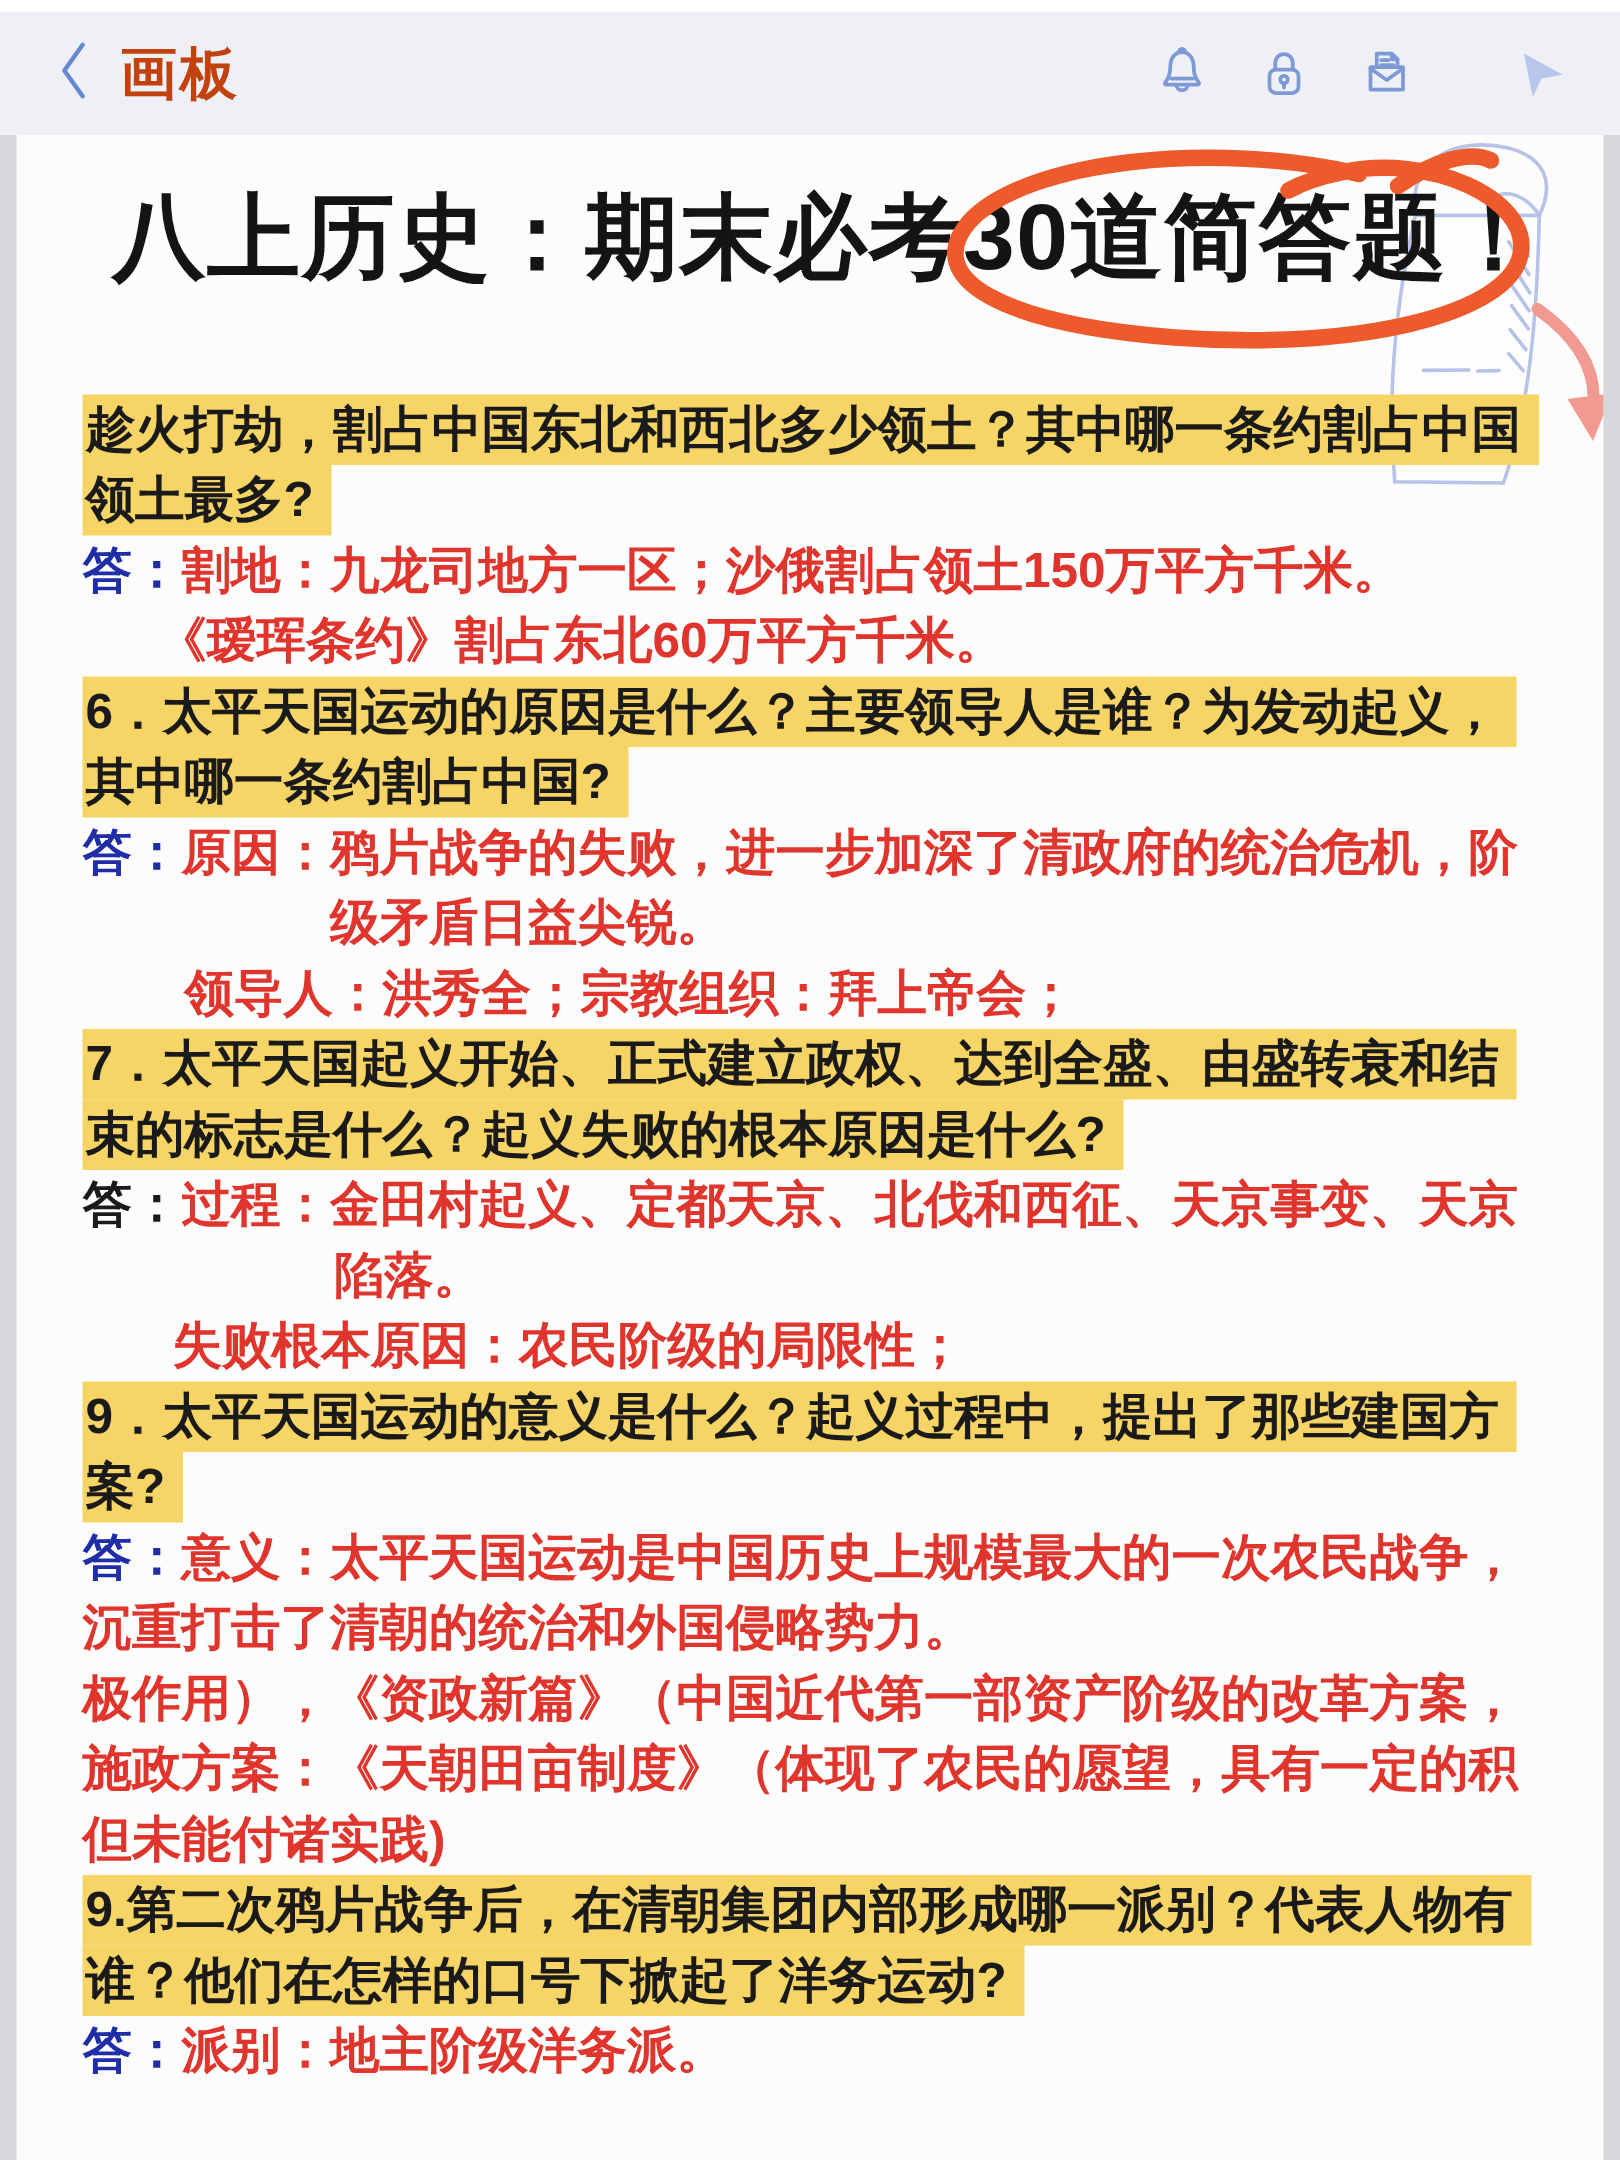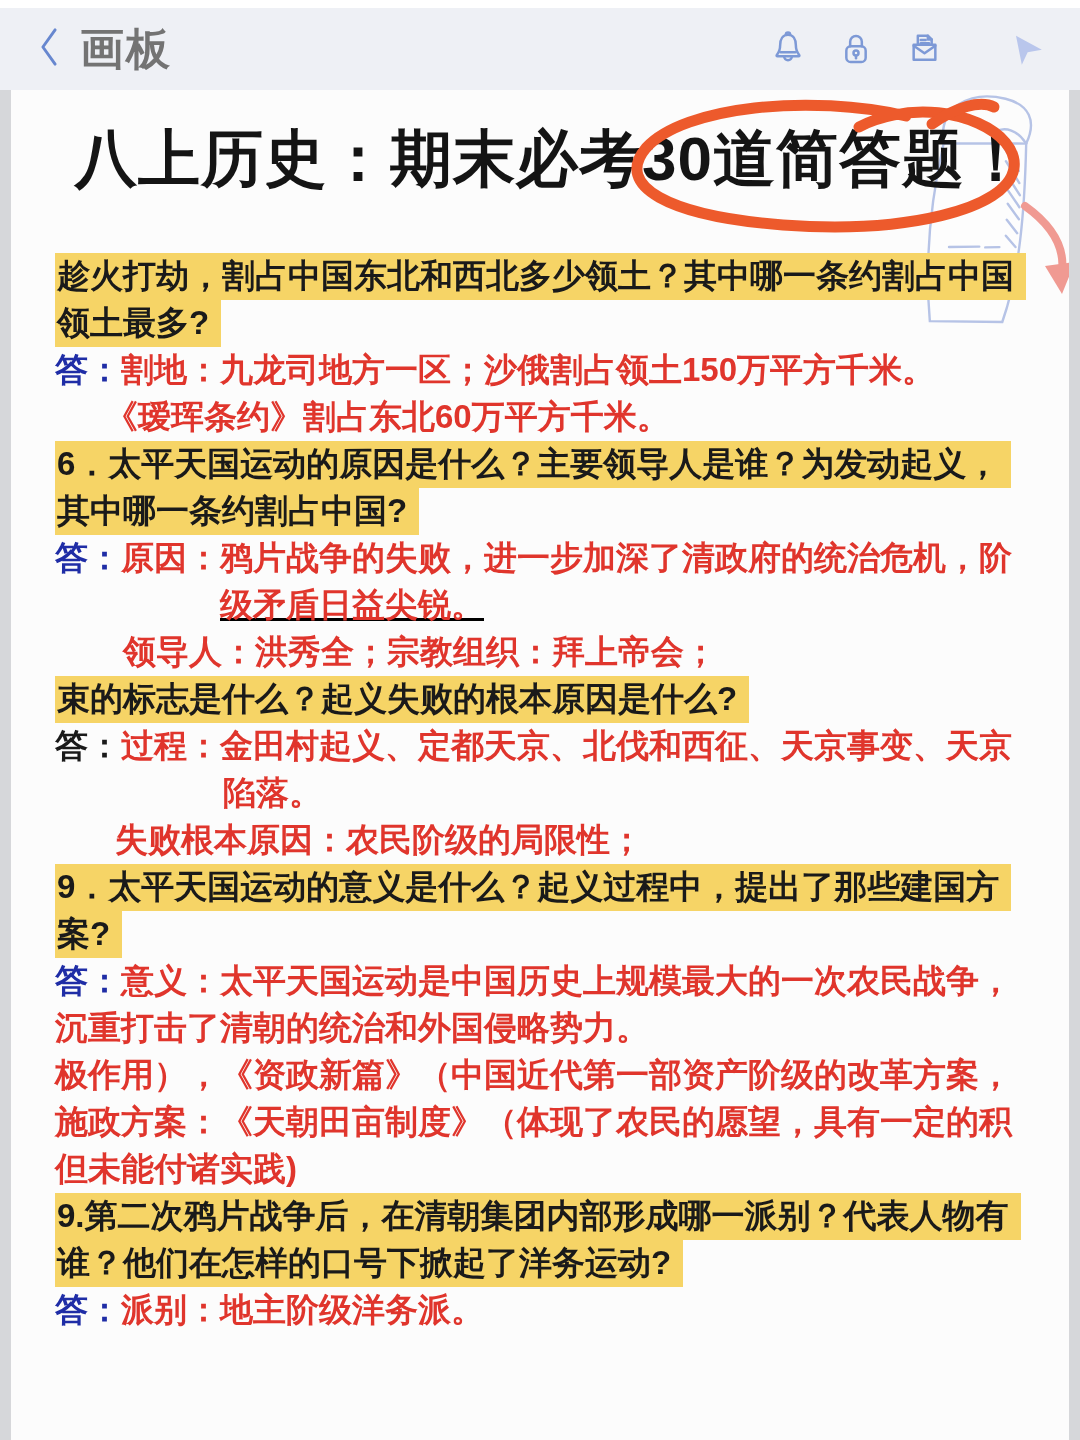--- a/index.html
+++ b/index.html
@@ -16,21 +16,21 @@
   .topbar {
     position:absolute; top:8px; left:0; right:0; height:82px;
     background:#eef0f5;
     display:flex; align-items:center; justify-content:space-between;
     padding:0 34px;
   }
   .back {
     display:flex; align-items:center; gap:16px; cursor:pointer;
   }
   .back-label {
-    font-size:44px; font-weight:600; color:#737373; letter-spacing:2px;
+    font-size:38px; font-weight:600; color:#c2410c; letter-spacing:2px;
   }
   .topbar-actions {
     display:flex; align-items:center; gap:24px;
   }
   .icon-btn { width:44px; height:44px; display:flex; align-items:center; justify-content:center; background:none; border:none; cursor:pointer; }
   .icon-btn svg { width:40px; height:40px; }
   .cursor-wrap { width:40px; height:44px; margin-left:36px; }
 
   .card {
     position:absolute; top:90px; left:11px; right:11px; bottom:0;
@@ -47,21 +47,21 @@
   }
   .notebook-doodle {
     position:absolute; left:880px; top:-4px; width:170px; height:260px;
     z-index:1; pointer-events:none;
   }
   .arrow-doodle {
     position:absolute; left:1000px; top:108px; width:72px; height:104px;
     z-index:3; pointer-events:none;
   }
   .doc {
-    position:absolute; left:44px; right:36px; top:162px; z-index:2;
+    position:absolute; left:44px; right:36px; top:172px; z-index:2;
   }
   .line {
     height:47px; line-height:47px;
     font-size:33px; font-weight:700;
     white-space:nowrap;
   }
   .seg { display:inline; }
   .seg-black { color:#1a1a1a; }
   .seg-red   { color:#e0352c;text-align:center; }
   .seg-blue  { color:#1f2da6; }
@@ -164,22 +164,23 @@
   </span>
 
   <div class="doc" id="doc">
       <div class="line"><span class="seg seg-black hl">趁火打劫，割占中国东北和西北多少领土？其中哪一条约割占中国</span></div>
       <div class="line"><span class="seg seg-black hl">领土最多?</span></div>
       <div class="line"><span class="seg seg-blue">答：</span><span class="seg seg-red">割地：九龙司地方一区；沙俄割占领土150万平方千米。</span></div>
       <div class="line" style="padding-left: 50px;"><span class="seg seg-red">《瑷珲条约》割占东北60万平方千米。</span></div>
       <div class="line"><span class="seg seg-black hl">6．太平天国运动的原因是什么？主要领导人是谁？为发动起义，</span></div>
       <div class="line"><span class="seg seg-black hl">其中哪一条约割占中国?</span></div>
       <div class="line"><span class="seg seg-blue">答：</span><span class="seg seg-red">原因：鸦片战争的失败，进一步加深了清政府的统治危机，阶</span></div>
-      <div class="line" style="padding-left: 165px; text-decoration: underline;"><span class="seg seg-red">级矛盾日益尖锐。</span></div>
+      <div class="line" style="padding-left: 165px;"><span class="seg seg-red">级矛盾日益尖锐。</span></div>
       <div class="line" style="padding-left: 68px;"><span class="seg seg-red">领导人：洪秀全；宗教组织：拜上帝会；</span></div>
+      <div class="line"><span class="seg seg-black hl">7．太平天国起义开始、正式建立政权、达到全盛、由盛转衰和结</span></div>
       <div class="line"><span class="seg seg-black hl">束的标志是什么？起义失败的根本原因是什么?</span></div>
       <div class="line"><span class="seg seg-black">答：</span><span class="seg seg-red">过程：金田村起义、定都天京、北伐和西征、天京事变、天京</span></div>
       <div class="line" style="padding-left: 168px;"><span class="seg seg-red">陷落。</span></div>
       <div class="line" style="padding-left: 60px;"><span class="seg seg-red">失败根本原因：农民阶级的局限性；</span></div>
       <div class="line"><span class="seg seg-black hl">9．太平天国运动的意义是什么？起义过程中，提出了那些建国方</span></div>
       <div class="line"><span class="seg seg-black hl">案?</span></div>
       <div class="line"><span class="seg seg-blue">答：</span><span class="seg seg-red">意义：太平天国运动是中国历史上规模最大的一次农民战争，</span></div>
       <div class="line"><span class="seg seg-red">沉重打击了清朝的统治和外国侵略势力。</span></div>
       <div class="line"><span class="seg seg-red">极作用），《资政新篇》（中国近代第一部资产阶级的改革方案，</span></div>
       <div class="line"><span class="seg seg-red">施政方案：《天朝田亩制度》（体现了农民的愿望，具有一定的积</span></div>

